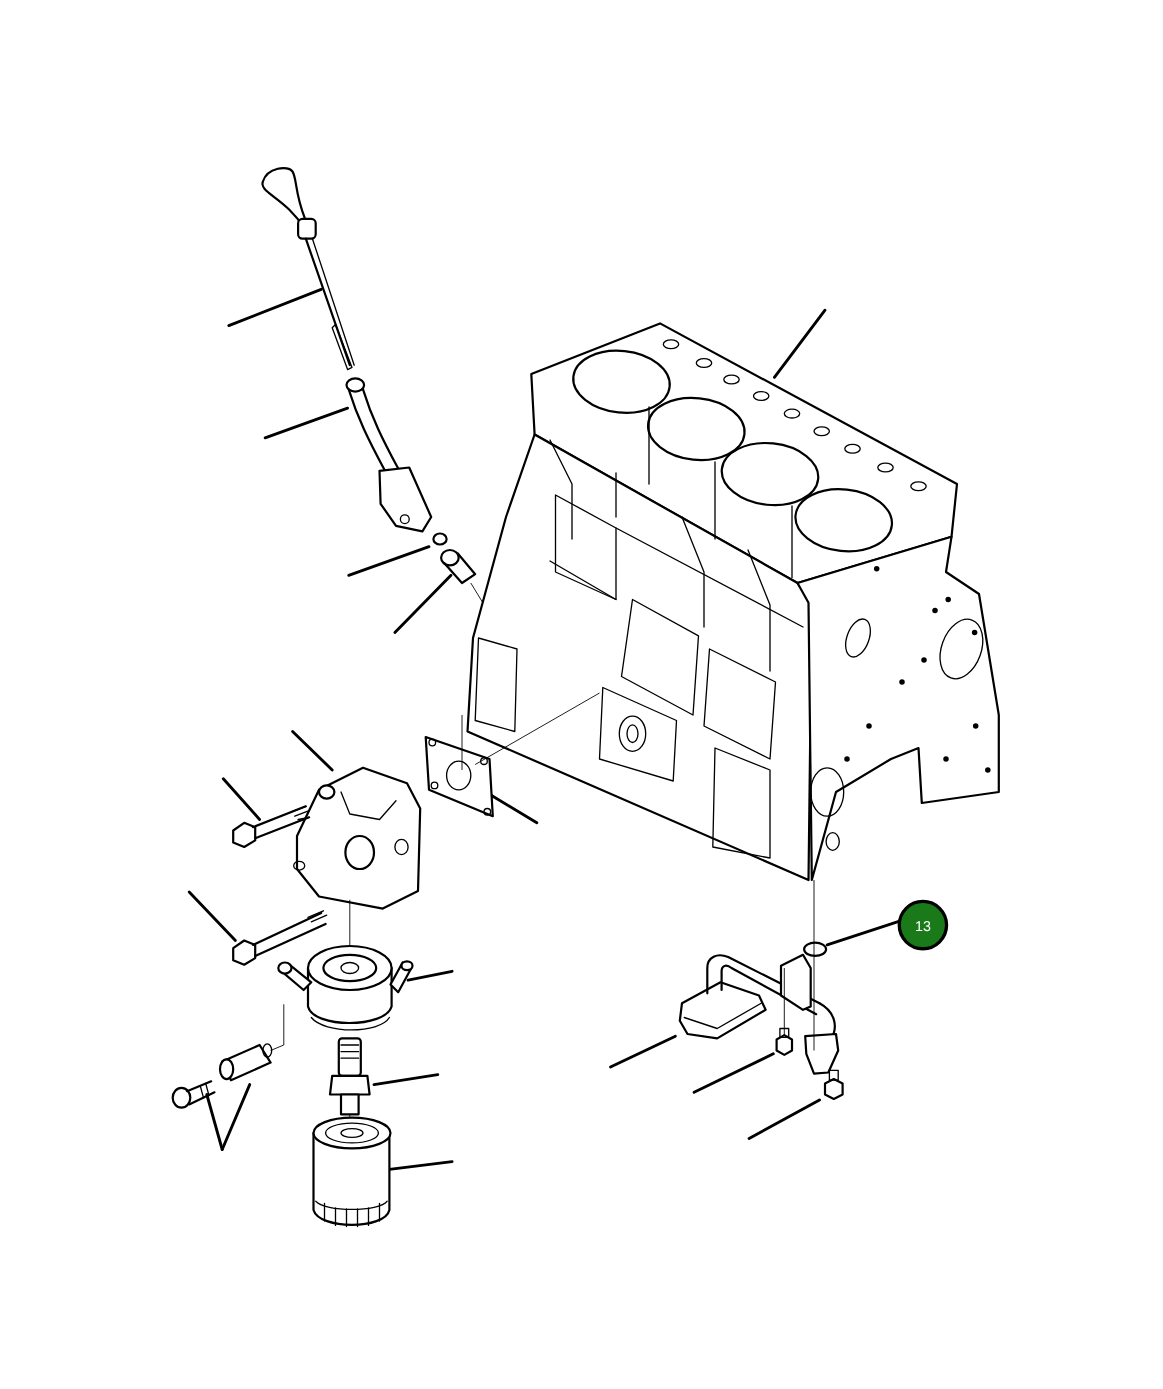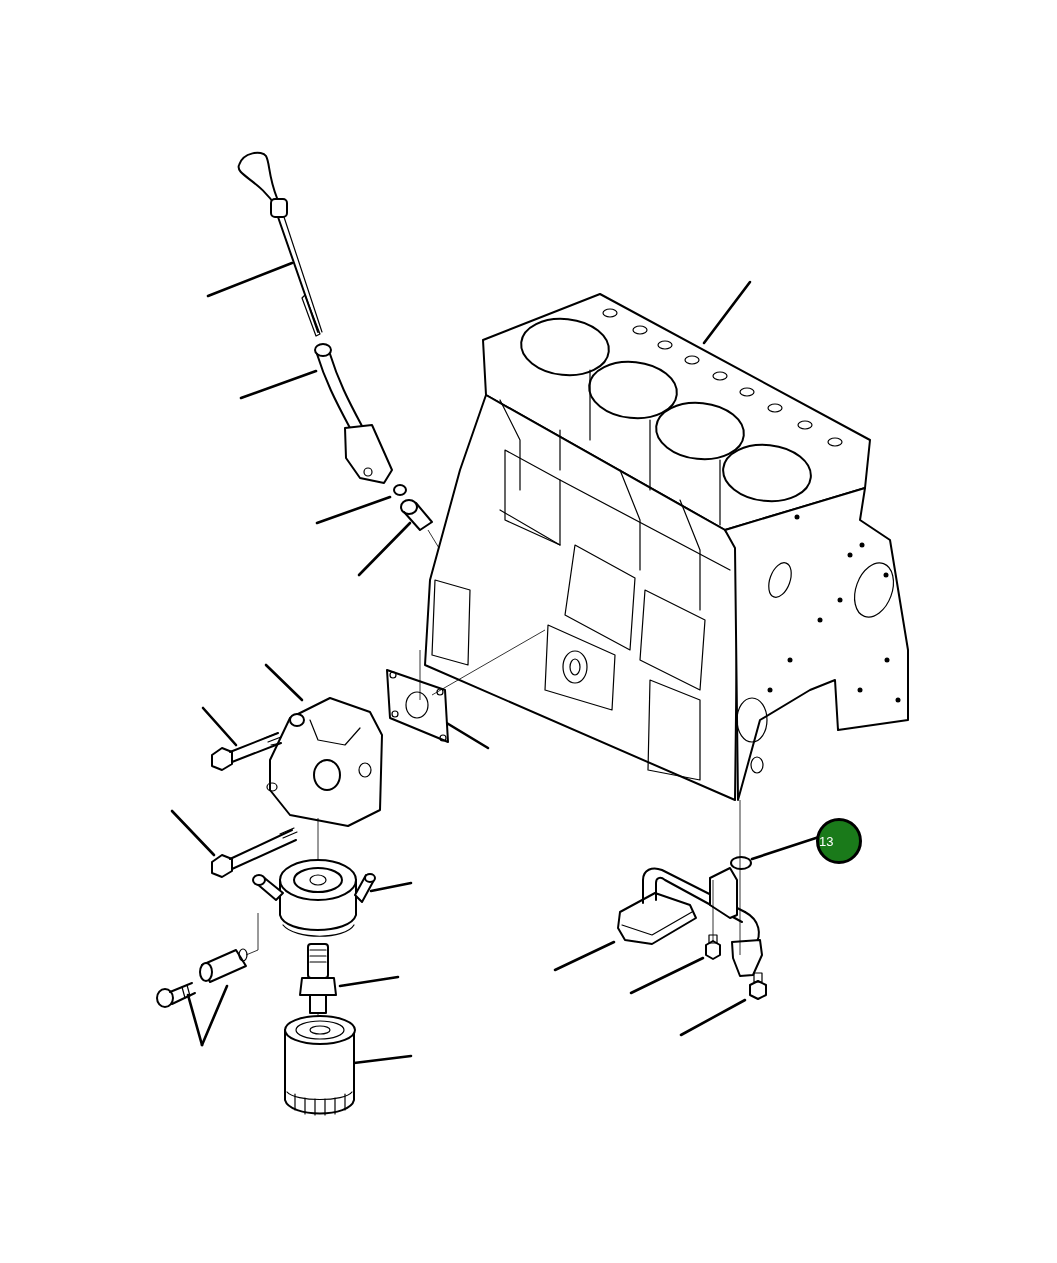--- a/index.html
+++ b/index.html
@@ -5,21 +5,21 @@
   html, body { margin: 0; padding: 0; background: #ffffff; }
   body { width: 1057px; height: 1263px; position: relative; overflow: hidden;
          font-family: "Liberation Sans", sans-serif; }
   #diagram { position: absolute; left: 0; top: 0; width: 1057px; height: 1263px; }
   .ln { stroke: #000; fill: none; stroke-width: 2; stroke-linecap: round; stroke-linejoin: round; }
   .thin { stroke: #000; fill: none; stroke-width: 1.2; stroke-linecap: round; stroke-linejoin: round; }
   .hair { stroke: #000; fill: none; stroke-width: 0.8; }
   .leader { stroke: #000; stroke-width: 2.6; stroke-linecap: round; }
   .wfill { fill: #fff; }
   .callout { position: absolute; width: 40px; height: 40px; border-radius: 50%;
-             border: 3px solid #000; display: flex; align-items: center; 
+             border: 3px solid #000; display: flex; align-items: center; justify-content: center;
              color: #fff; font-size: 13px; cursor: pointer; box-sizing: content-box; }
 </style>
 </head>
 <body>
 
 <svg id="diagram" viewBox="0 0 1057 1263" xmlns="http://www.w3.org/2000/svg">
 
   <g>
     <line class="leader" x1="208" y1="296" x2="292" y2="263"></line>
     <line class="leader" x1="241" y1="398" x2="316" y2="371"></line>

